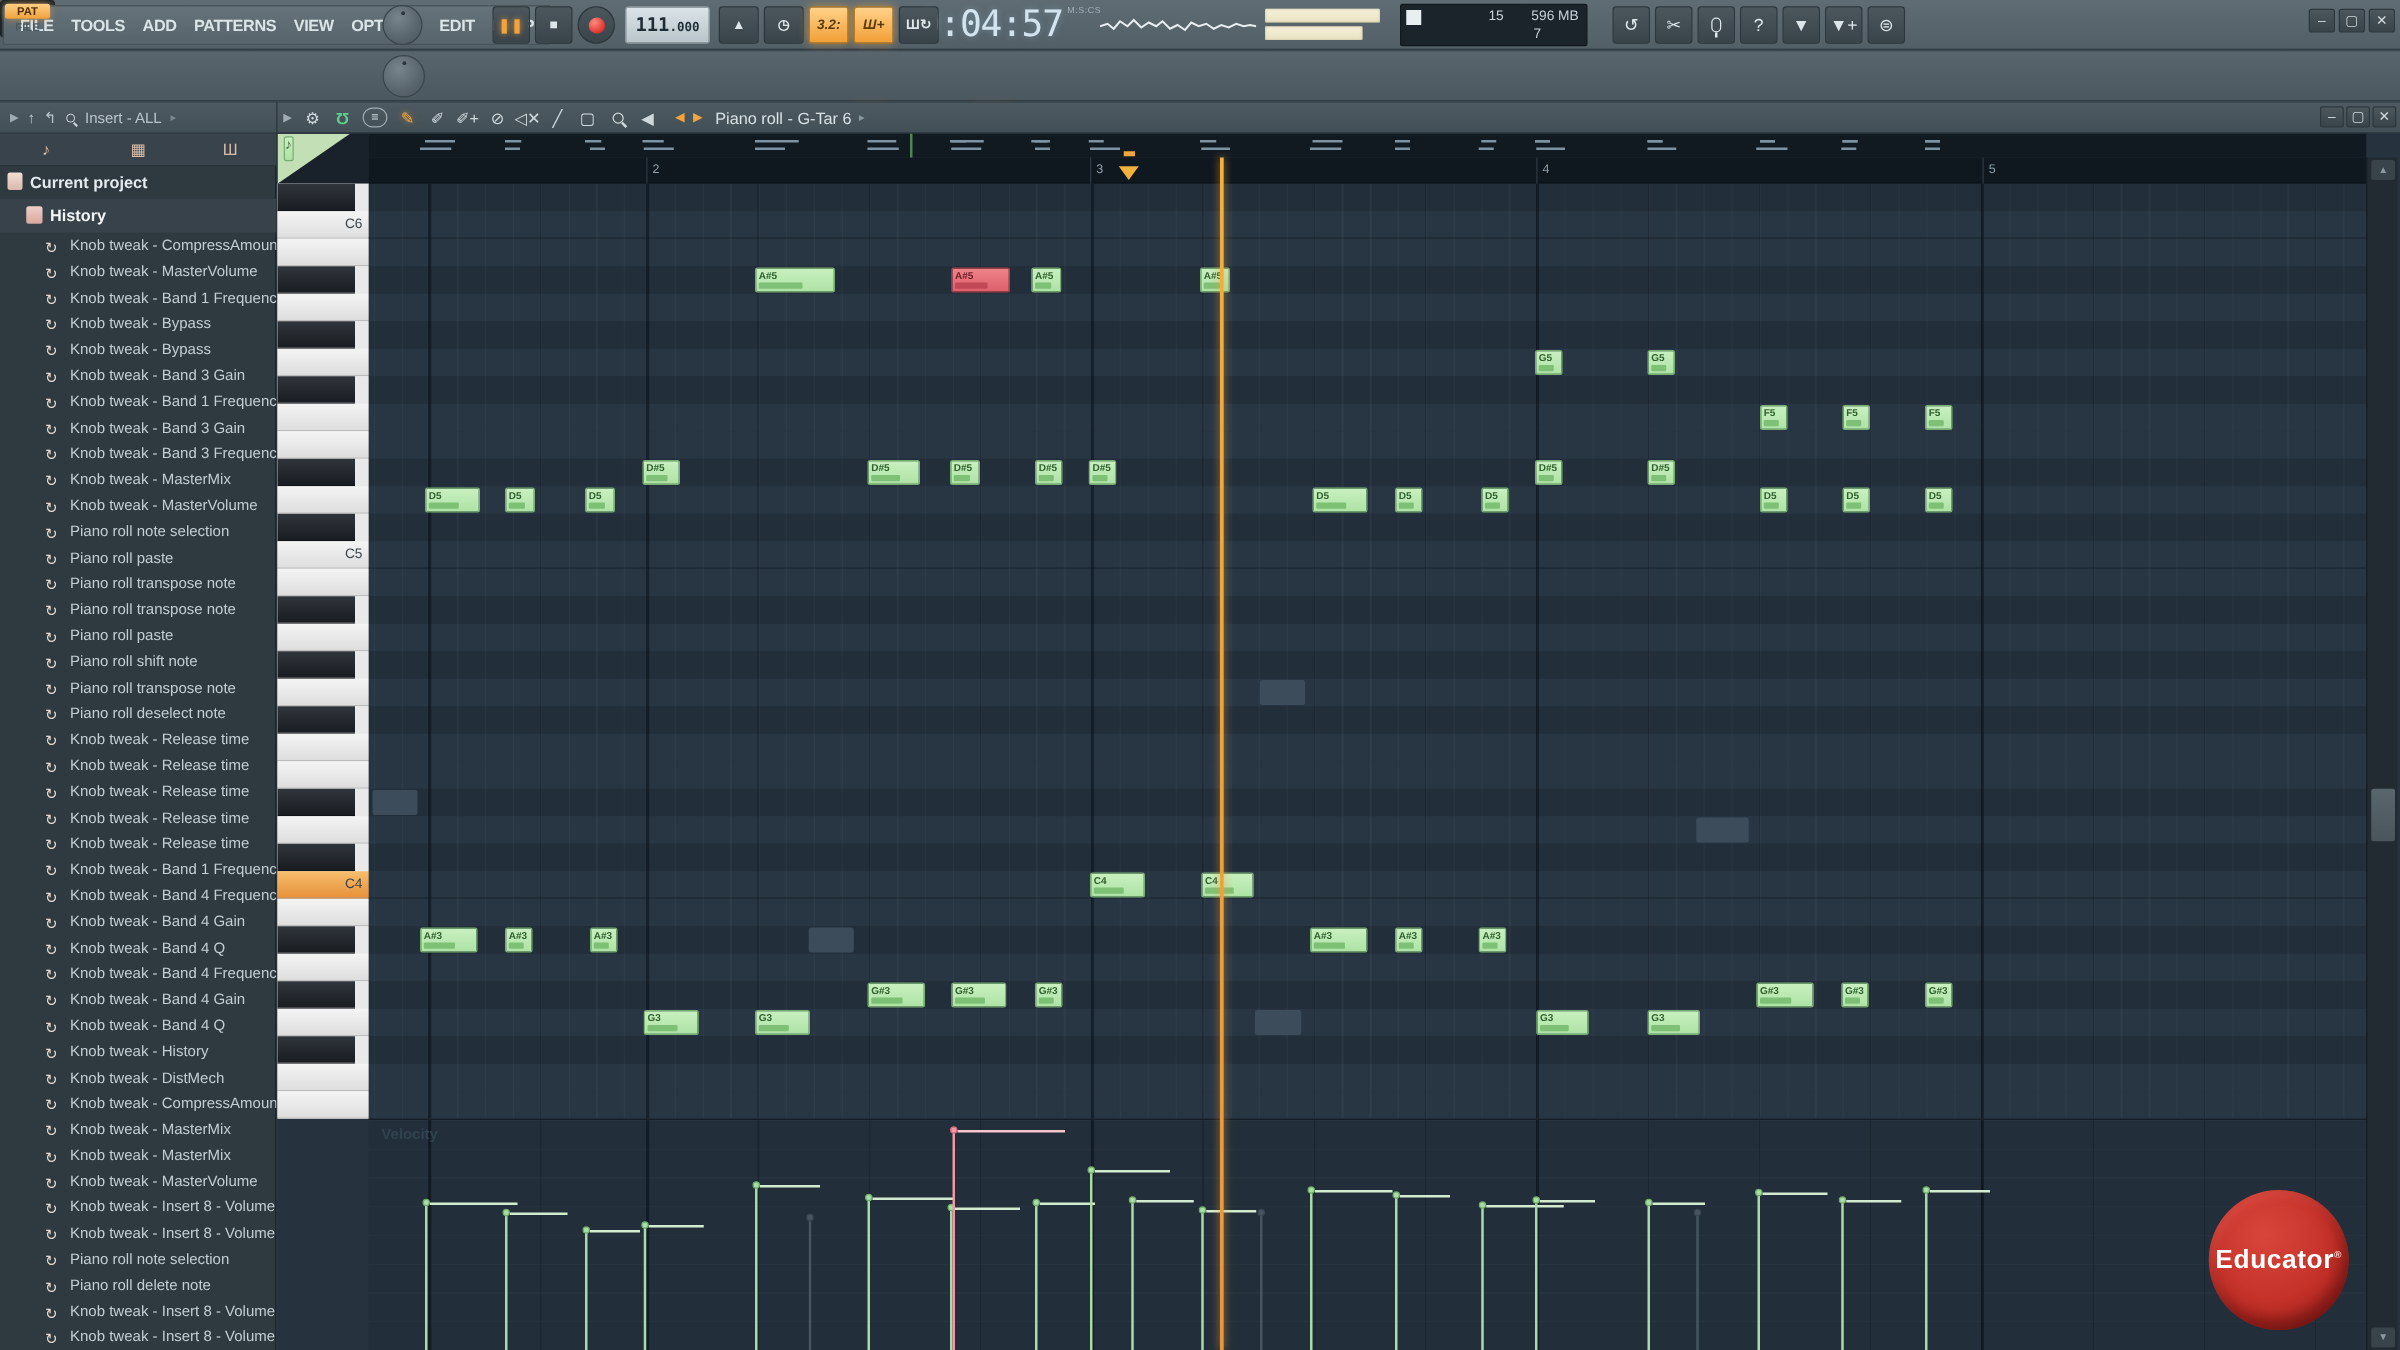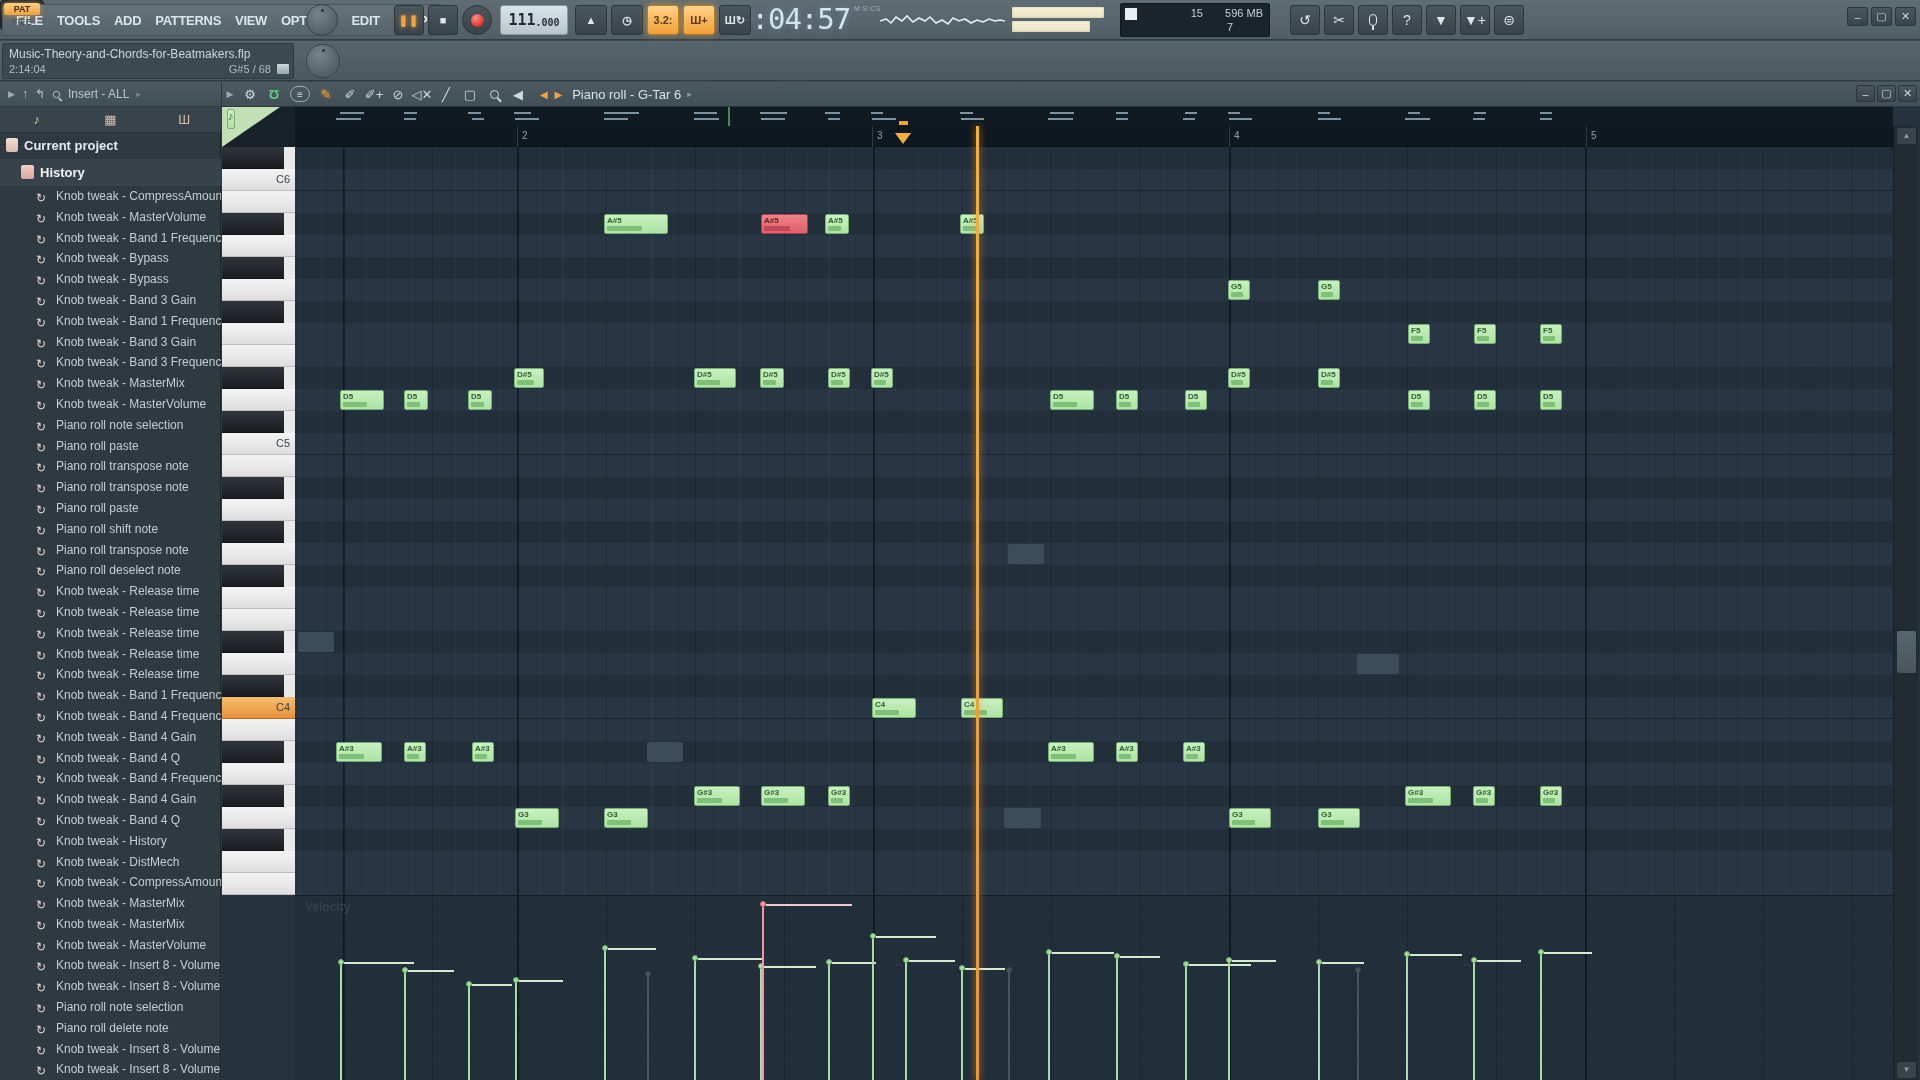--- a/index.html
+++ b/index.html
@@ -16,21 +16,21 @@
   .knob { border-radius:50%; background:radial-gradient(circle at 38% 32%, #78848b, #59656c 60%, #49545b);
     border:1px solid #3a444b; position:absolute; }
   .knob:after { content:""; position:absolute; left:50%; top:12%; width:3px; height:3px; margin-left:-1px;
     border-radius:50%; background:#2b343a; }
   #knob1 { left:306px; top:4px; width:32px; height:32px; }
 
   .tbtn { position:absolute; top:5px; height:30px; border-radius:3px;
     background:linear-gradient(#4b565d,#39434a); border:1px solid #2d363c;
     color:#dde6e9; display:flex; align-items:center; justify-content:center; font-size:13px; }
   .tbtn.orange { background:linear-gradient(#ffd28a,#f29f35); color:#5a3a07; border-color:#b77b22;
-    box-shadow:0 0 8px rgba(250,170,60,.55); }
+    box-shadow:0 0 8px rgba(250,170,60,.55);font-style:italic; }
   #patsong { left:346px; top:5px; width:44px; height:30px; background:#232c33; border:1px solid #1b2227;
     border-radius:3px; }
   #pat { position:absolute; left:4px; top:3px; width:36px; height:12px; background:linear-gradient(#ffcf86,#f0a23c);
     border-radius:2px; color:#4c3004; font-size:9px; font-weight:bold; text-align:center; line-height:12px;
     box-shadow:0 0 6px rgba(250,170,60,.6); }
   #song { position:absolute; left:4px; top:17px; width:36px; height:11px; color:#4d5960; font-size:9px;
     font-weight:bold; text-align:center; line-height:11px; }
   #pausebtn { left:394px; width:30px; }
   #pausebtn span { color:#f2a33c; font-weight:bold; font-size:11px; letter-spacing:1px; text-shadow:0 0 5px rgba(250,170,60,.8); }
   #stopbtn  { left:428px; width:30px; } #stopbtn span { font-size:11px; }
@@ -287,26 +287,20 @@
       </div>
       <div class="tbtn" style="left: 1460px; width: 30px;">
         <span class="icon-glyph">▼+</span>
       </div>
       <div class="tbtn" style="left: 1494px; width: 30px;">
         <span class="icon-glyph">⊜</span>
       </div>
     </div>
 
   <div id="bar2">
-    <div id="projbox">
-      <div id="projname">Music-Theory-and-Chords-for-Beatmakers.flp</div>
-      <div id="projtime">2:14:04</div>
-      <div id="projhint">G#5 / 68</div>
-      <div id="projkeyicon"></div>
-    </div>
     <div id="knob2" class="knob"></div>
     <div id="slider2">
         <div class="thumb"></div>
       </div>
     <div id="b2left"></div>
     <div id="linecombo">
       <span>Line</span><span class="arr">▶</span>
     </div>
     <div id="nextbtn" class="tbtn b2btn">▶</div>
     <div id="chancombo"><span>G-TAR..RUMS</span></div>
@@ -901,15 +895,18 @@
           </div>
       </div>
 
       <div id="playhead"></div>
       <div id="vscroll">
         <div class="sbtn" style="top:2px">▲</div>
         <div class="thumb"></div>
         <div class="sbtn" style="bottom:2px;top:auto">▼</div>
       </div>
 
+      <div id="logo">
+        <span class="ltext"><span>Educator</span><span class="reg">®</span></span>
+      </div>
     </div>
   </div>
 </div>
 
 </body></html>

